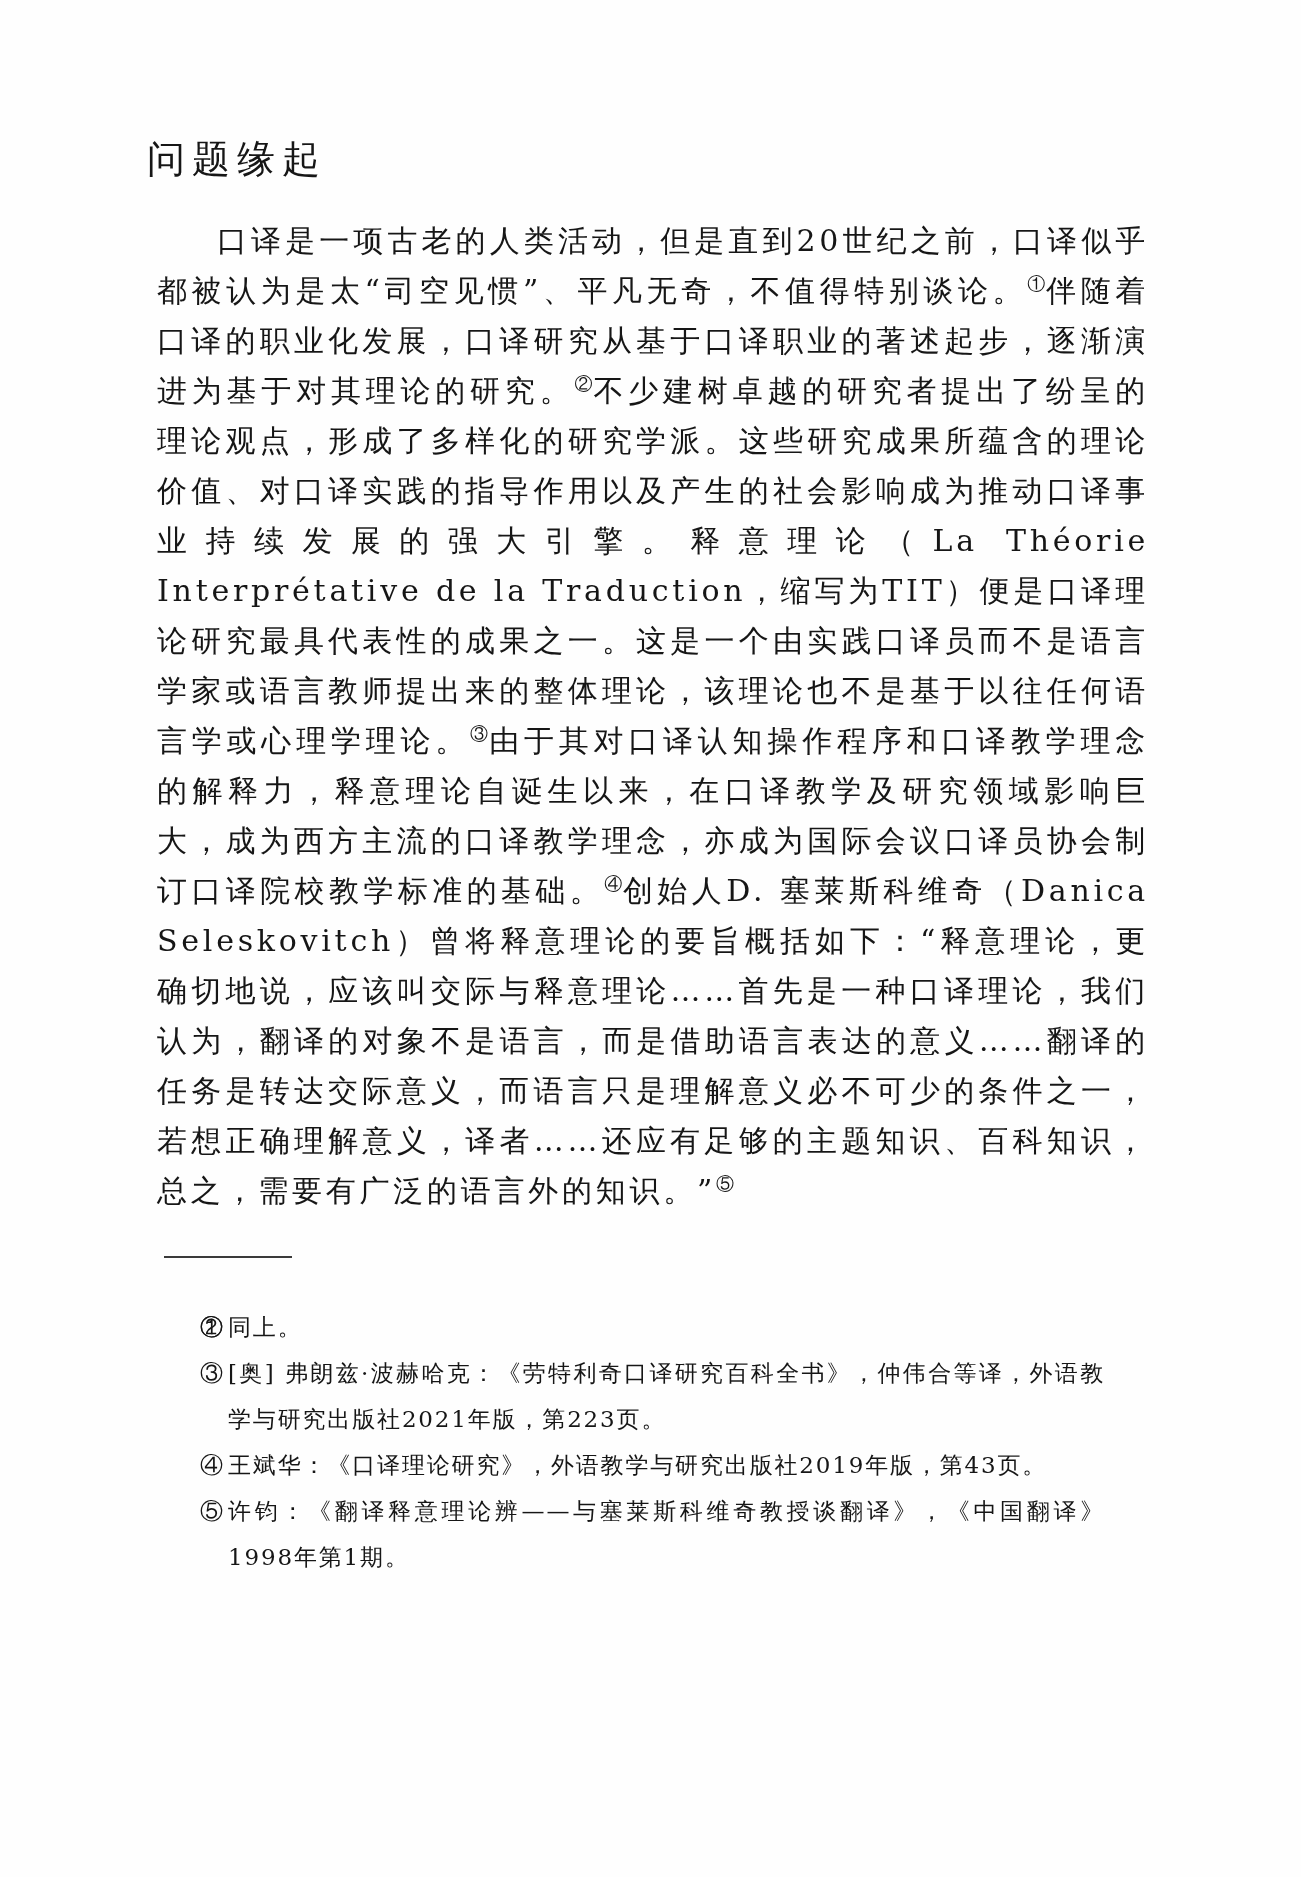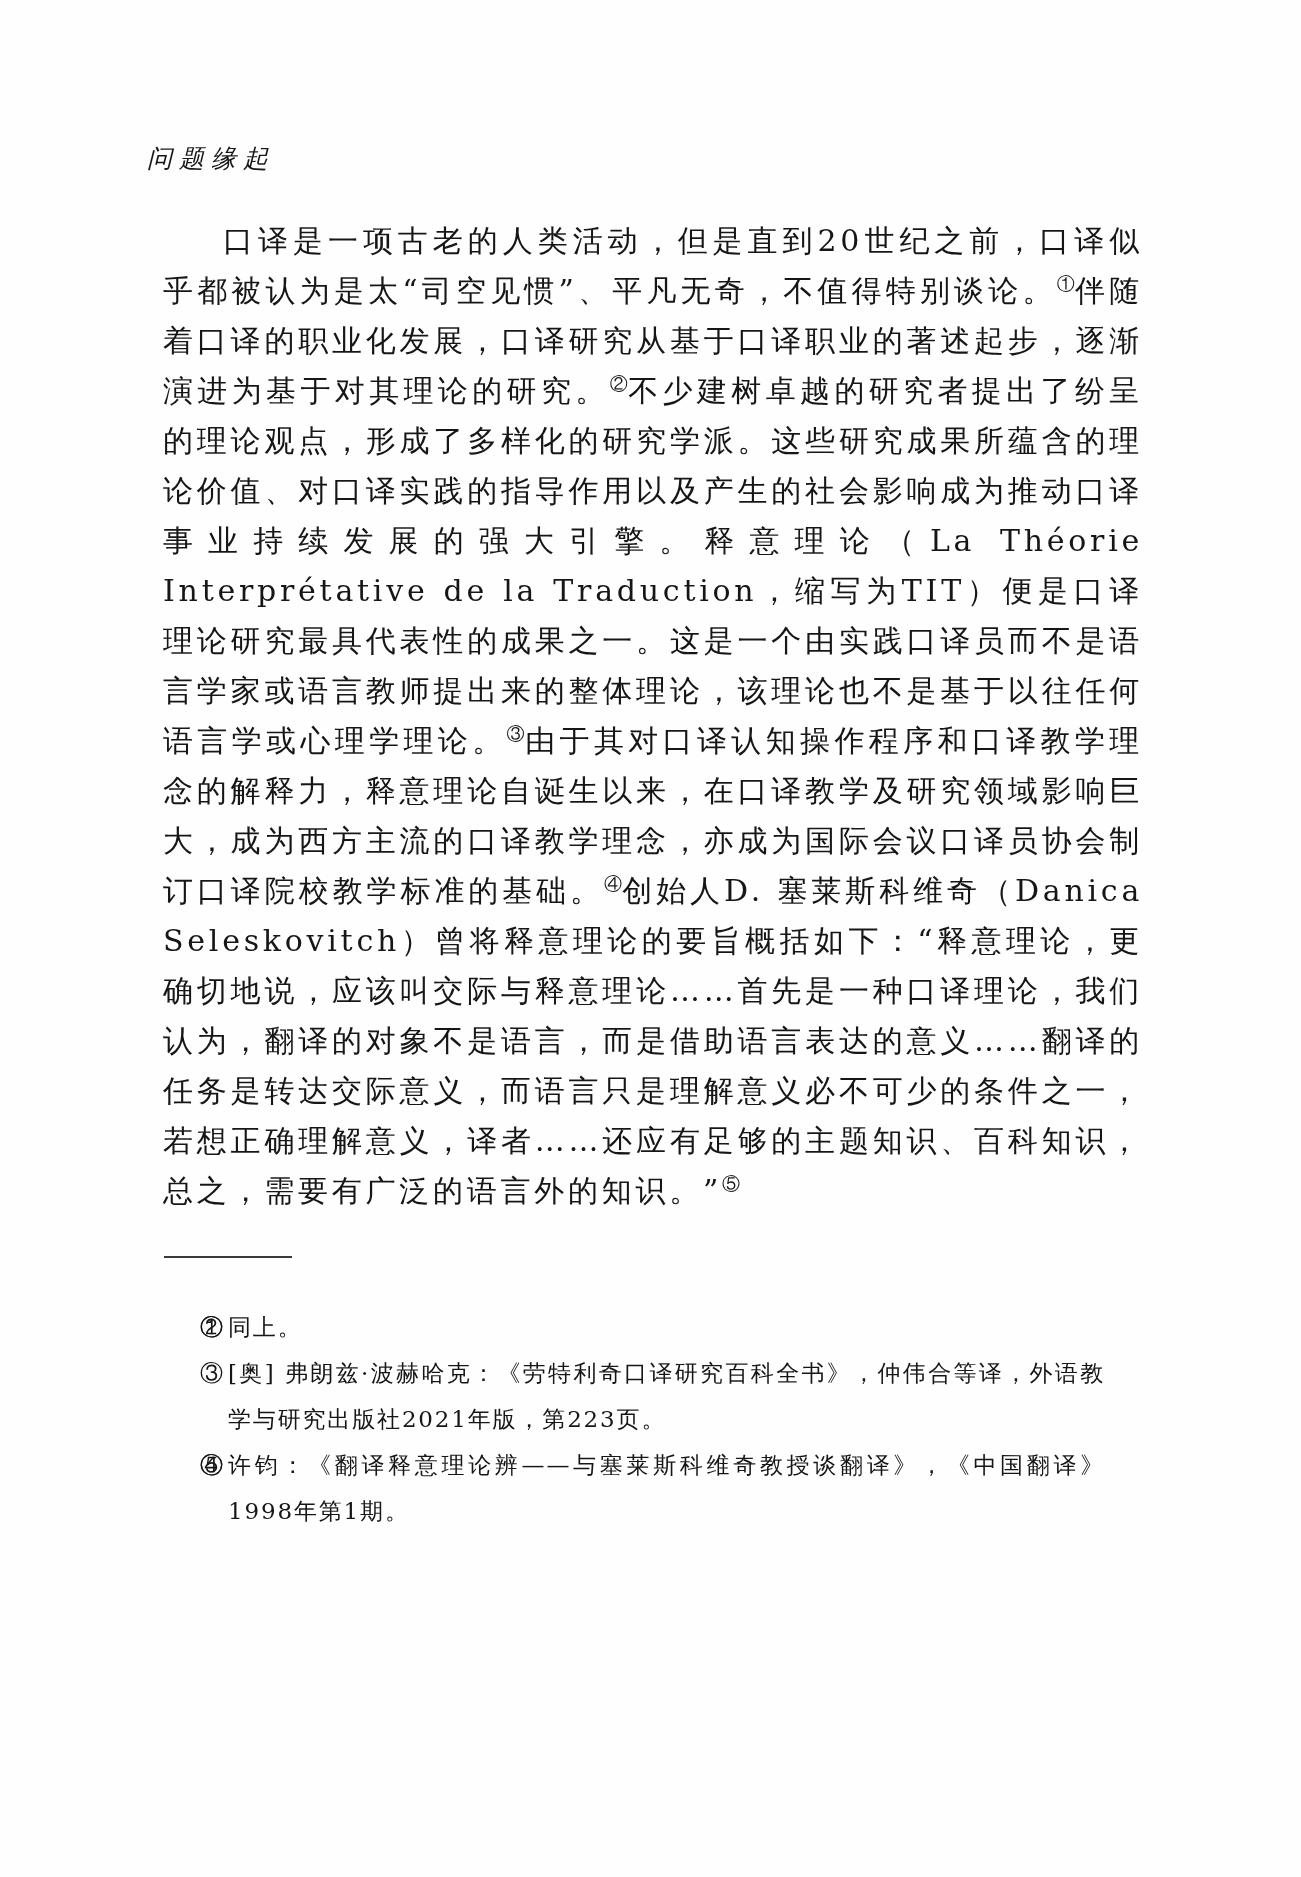--- a/index.html
+++ b/index.html
@@ -12,36 +12,35 @@
     width: 1301px;
     height: 1877px;
     box-sizing: border-box;
     background: #fefefe;
     color: #161616;
     font-family: "DejaVu Serif", "Liberation Serif", serif;
     padding: 136px 142px 0 147px;
     overflow: hidden;
   }
   .title {
-    font-size: 25px;
+    font-size: 38px;
     font-weight: normal;
     letter-spacing: 7px;
     line-height: 46px;
     margin: 0 0 34px 0;
-    font-style: italic;
   }
   .body-text { width: 1012px; }
   .para {
     font-size: 30px;
     line-height: 50px;
     letter-spacing: 0.125em;
     text-align: justify;
     text-justify: inter-ideograph;
     text-indent: 2em;
-    margin: 16px;
+    margin: 10px;
   }
   .seg { }
   .fn-ref {
     font-size: 0.6em;
     vertical-align: super;
     line-height: 0;
     letter-spacing: 0;
   }
   .fn-divider {
     width: 128px;
@@ -80,16 +79,16 @@
   <p class="para"><span class="seg">口译是一项古老的人类活动，但是直到20世纪之前，口译似乎都被认为是太“司空见惯”、平凡无奇，不值得特别谈论。</span><span class="fn-ref">①</span><span class="seg">伴随着口译的职业化发展，口译研究从基于口译职业的著述起步，逐渐演进为基于对其理论的研究。</span><span class="fn-ref">②</span><span class="seg">不少建树卓越的研究者提出了纷呈的理论观点，形成了多样化的研究学派。这些研究成果所蕴含的理论价值、对口译实践的指导作用以及产生的社会影响成为推动口译事业持续发展的强大引擎。释意理论（La Théorie Interprétative de la Traduction，缩写为TIT）便是口译理论研究最具代表性的成果之一。这是一个由实践口译员而不是语言学家或语言教师提出来的整体理论，该理论也不是基于以往任何语言学或心理学理论。</span><span class="fn-ref">③</span><span class="seg">由于其对口译认知操作程序和口译教学理念的解释力，释意理论自诞生以来，在口译教学及研究领域影响巨大，成为西方主流的口译教学理念，亦成为国际会议口译员协会制订口译院校教学标准的基础。</span><span class="fn-ref">④</span><span class="seg">创始人D. 塞莱斯科维奇（Danica Seleskovitch）曾将释意理论的要旨概括如下：“释意理论，更确切地说，应该叫交际与释意理论……首先是一种口译理论，我们认为，翻译的对象不是语言，而是借助语言表达的意义……翻译的任务是转达交际意义，而语言只是理解意义必不可少的条件之一，若想正确理解意义，译者……还应有足够的主题知识、百科知识，总之，需要有广泛的语言外的知识。”</span><span class="fn-ref">⑤</span></p>
     </div>
 
   <div class="fn-divider"></div>
 
   <div class="footnotes">
 
   <div class="footnote"><span class="fn-marker">①</span></div>
       <div class="footnote"><span class="fn-marker">②</span><span>同上。</span></div>
       <div class="footnote"><span class="fn-marker">③</span><span>[奥] 弗朗兹·波赫哈克：《劳特利奇口译研究百科全书》，仲伟合等译，外语教学与研究出版社2021年版，第223页。</span></div>
-      <div class="footnote"><span class="fn-marker">④</span></div>
+      <div class="footnote"><span class="fn-marker">④</span><span>王斌华：《口译理论研究》，外语教学与研究出版社2019年版，第43页。</span></div>
       <div class="footnote"><span class="fn-marker">⑤</span><span>许钧：《翻译释意理论辨——与塞莱斯科维奇教授谈翻译》，《中国翻译》1998年第1期。</span></div>
     </div>
 </div>
 
 </body></html>

